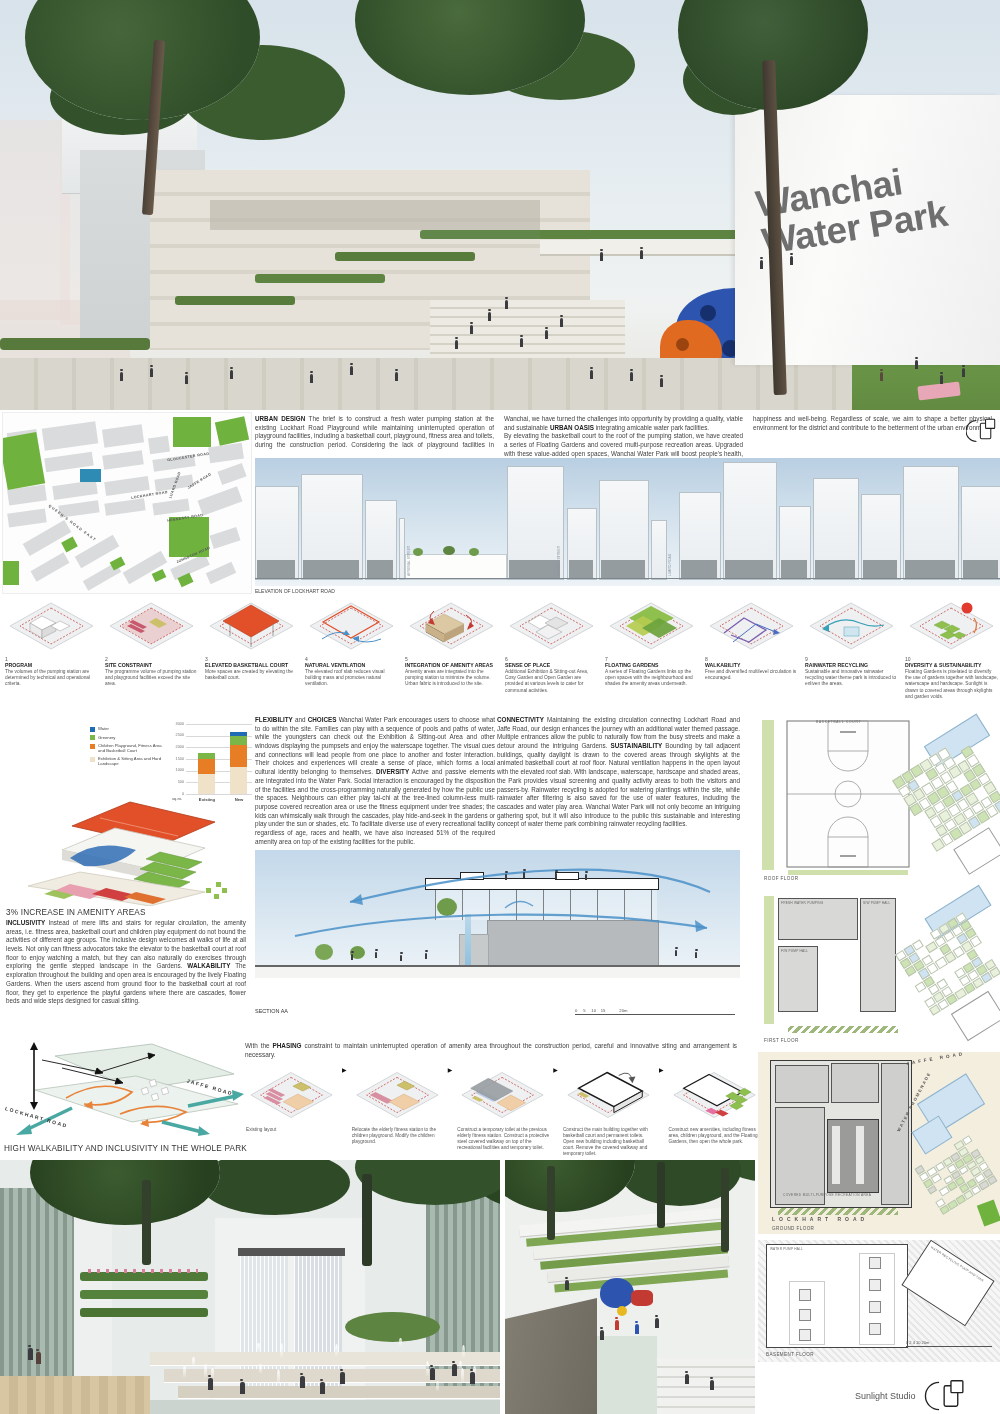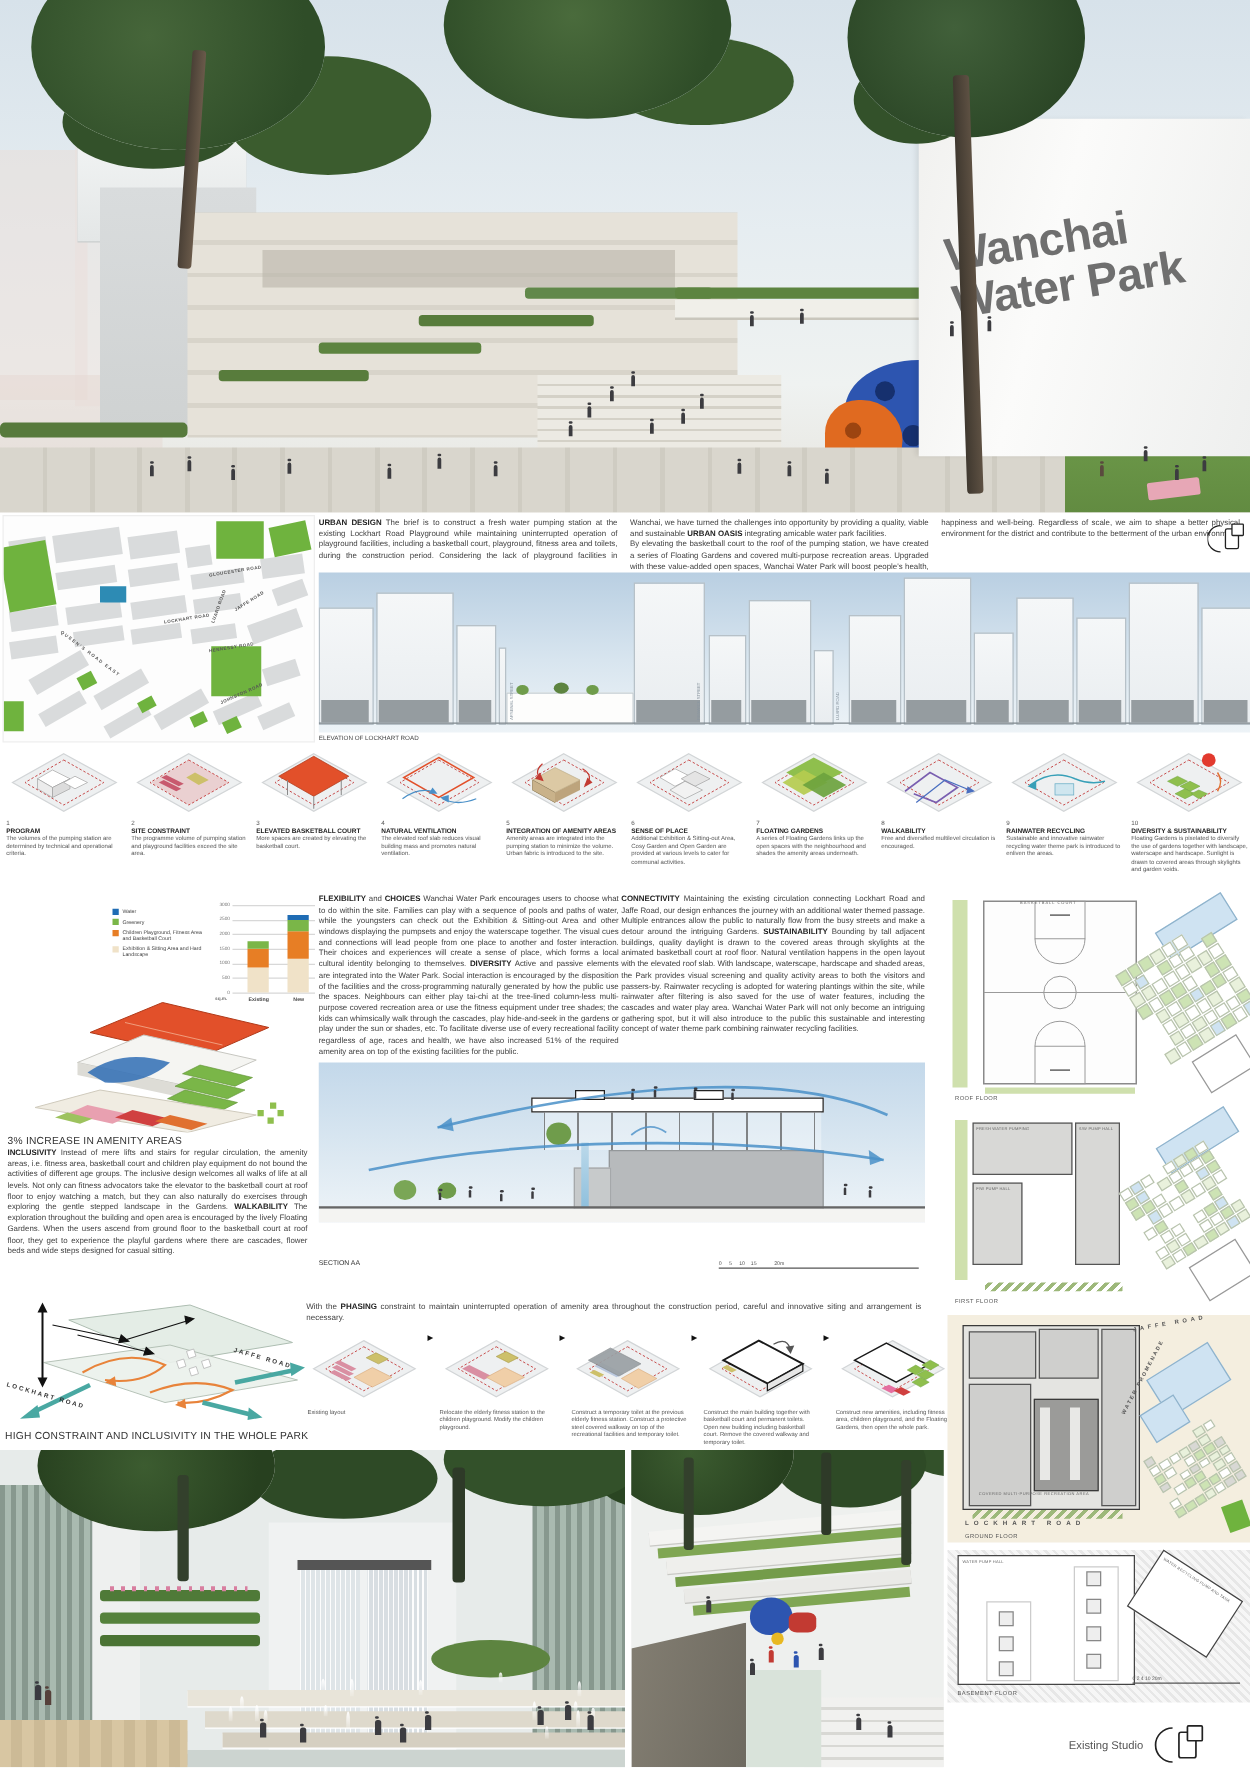--- a/index.html
+++ b/index.html
@@ -573,21 +573,21 @@
           <path d="M188 66 L236 56"></path>
           <path d="M162 82 L202 92"></path>
       </g>
       <polygon points="16,95 30,84 32,94" fill="#49a8a2"></polygon>
       <polygon points="244,54 232,50 233,61" fill="#49a8a2"></polygon>
       <polygon points="210,94 199,86 198,96" fill="#49a8a2"></polygon>
     </svg>
     <span class="walk-street" style="left:4px;top:74px;transform:rotate(16deg);">LOCKHART ROAD</span>
     <span class="walk-street" style="left:186px;top:44px;transform:rotate(16deg);">JAFFE ROAD</span>
   </div>
-  <span class="abs walk-cap">HIGH CONSTRAINT AND INCLUSIVITY IN THE WHOLE PARK</span>
+  <span class="abs walk-cap">HIGH WALKABILITY AND INCLUSIVITY IN THE WHOLE PARK</span>
 
   <div class="abs phasing">
     <p class="txt" style="font-size:6.4px;"><span>With the </span><span class="b">PHASING</span><span> constraint to maintain uninterrupted operation of amenity area throughout the construction period, careful and innovative siting and arrangement is necessary.</span></p>
     <div class="phase-row">
       <div class="phase">
           <div class="pthumb"><svg width="93" height="62" viewBox="0 0 95 58">
               <polygon points="47,6 89,29 47,52 6,29" fill="#eef0f1" stroke="#d2d5d7" stroke-width="1"></polygon>
     <polygon points="47,11 79,29 47,47 16,29" fill="none" stroke="#c64a4a" stroke-width="0.8" stroke-dasharray="2,1.6"></polygon>
               <g fill="#d98fa2">
                 <polygon points="27,22 41,29 37,31 23,24"></polygon>
@@ -995,21 +995,21 @@
         <div class="pp" style="left: 130px; top: 164px; width: 3.6px; height: 9.6px; background: rgb(45, 85, 176);"></div>
         <div class="pp" style="left: 95px; top: 170px; width: 3.6px; height: 9.6px;"></div>
         <div class="pp" style="left: 150px; top: 158px; width: 3.6px; height: 9.6px;"></div>
         <div class="pp" style="left: 180px; top: 214px; width: 3.6px; height: 9.6px;"></div>
         <div class="pp" style="left: 205px; top: 220px; width: 3.6px; height: 9.6px;"></div>
         <div class="pp" style="left: 60px; top: 120px; width: 3.6px; height: 9.6px;"></div>
       </div>
   </div>
 
   <div class="abs" style="left:855px;top:1380px;width:145px;height:32px;display:flex;align-items:center;gap:8px;">
-    <span class="footer-text">Existing Studio</span>
+    <span class="footer-text">Sunlight Studio</span>
     <svg width="42" height="34" viewBox="0 0 46 40">
       <path d="M16 4 A 15 15 0 1 0 16 36 A 12 12 0 1 1 16 4 Z" fill="none" stroke="#222" stroke-width="1.6"></path>
       <rect x="22" y="8" width="16" height="24" rx="2" fill="#fff" stroke="#222" stroke-width="1.6"></rect>
       <rect x="30" y="2" width="14" height="14" rx="1" fill="#fff" stroke="#222" stroke-width="1.6"></rect>
     </svg>
   </div>
 
 </div>
 
 </body></html>

